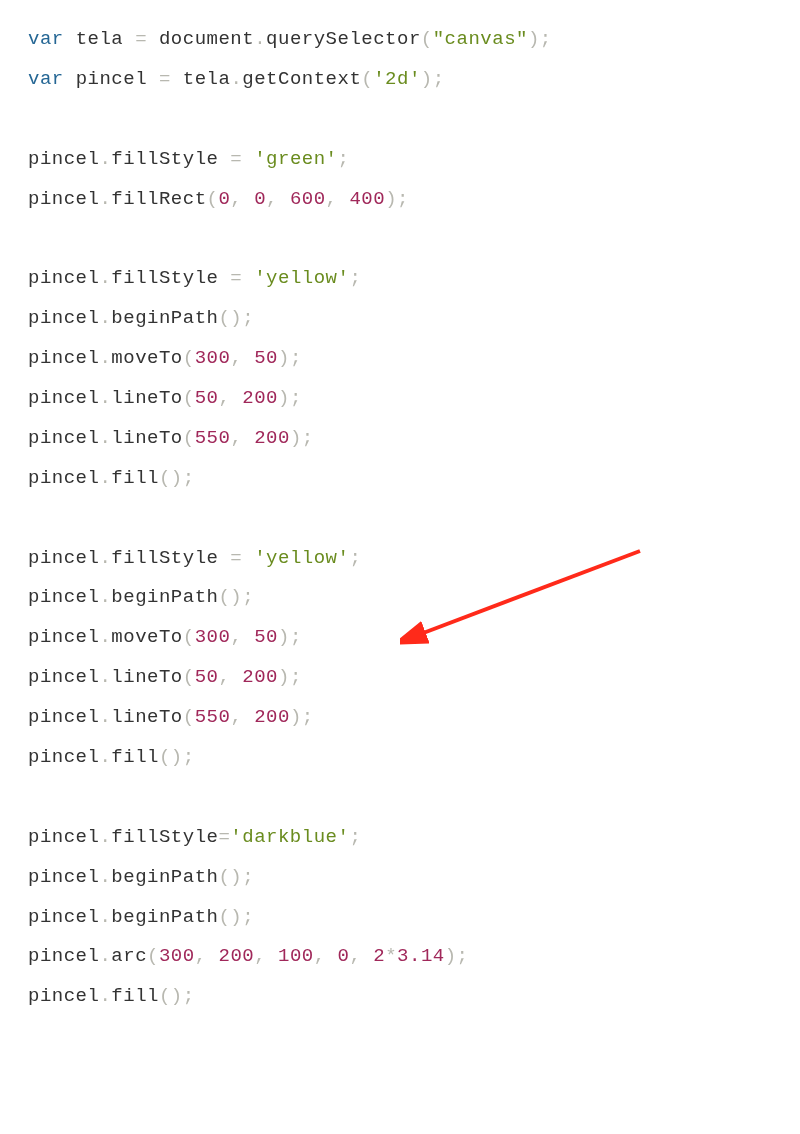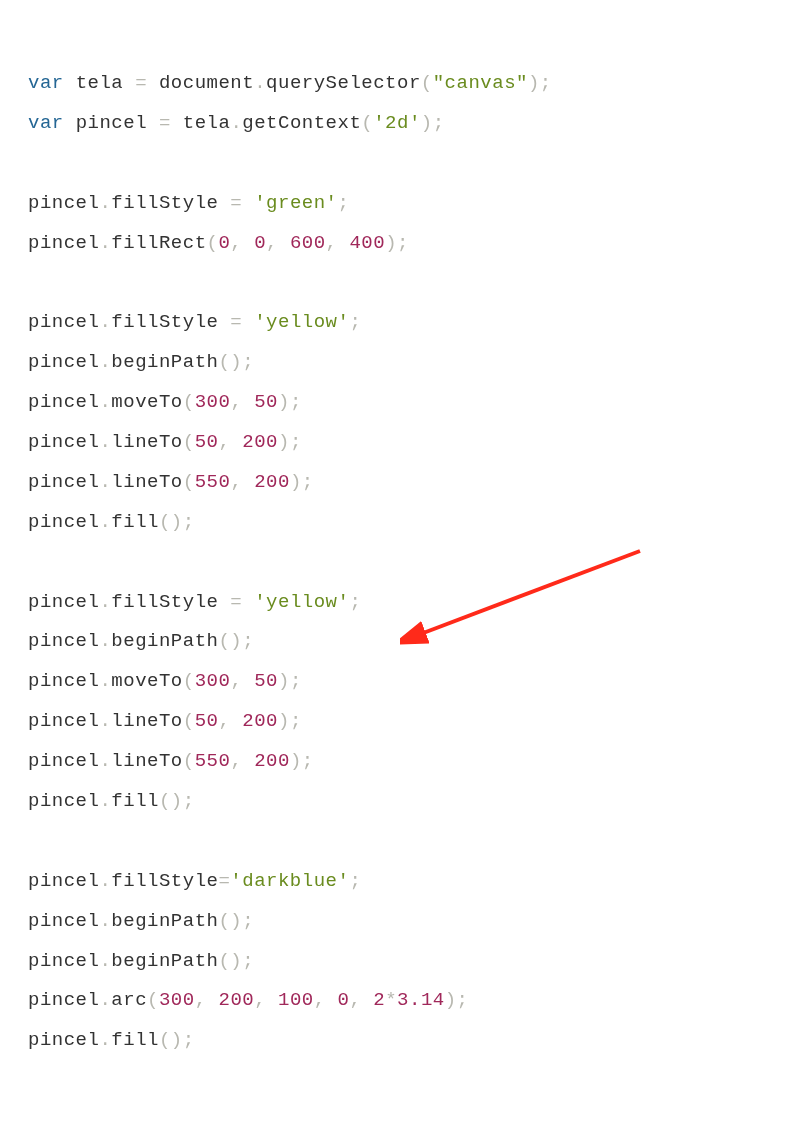--- a/index.html
+++ b/index.html
@@ -9,21 +9,20 @@
     font-family: "Courier New", Courier, monospace;
     font-size: 19px;
     line-height: 2.1;
     color: #333;
     letter-spacing: 0.5px;
     position: relative;
   }
   .code {
     white-space: pre;
     position: relative;
-    margin-top: 44px;
   }
   .kw { color: #246694; }      
   .id { color: #333333; }
   .op { color: #b8b8b0; }      
   .punc { color: #b8b8b0; }
   .num { color: #a0285a; }     
   .str { color: #6a8c1f; }     
   svg.arrow {
     position: absolute;
     pointer-events: none;

